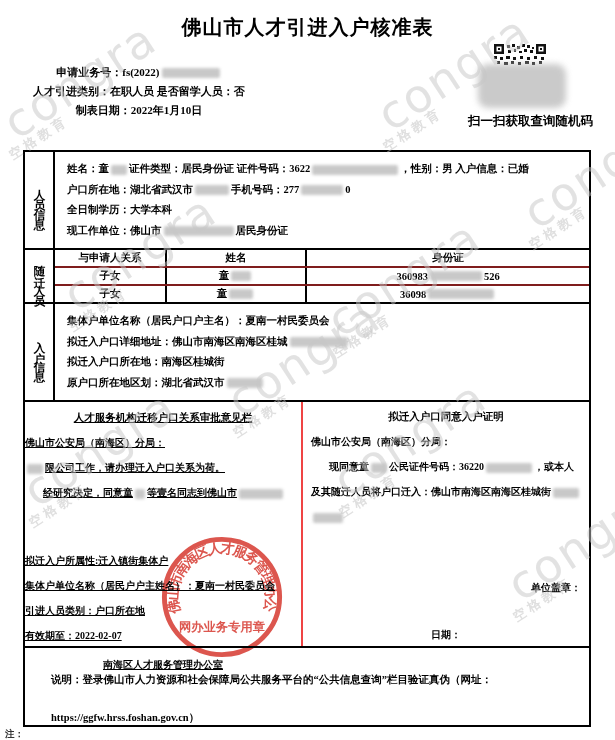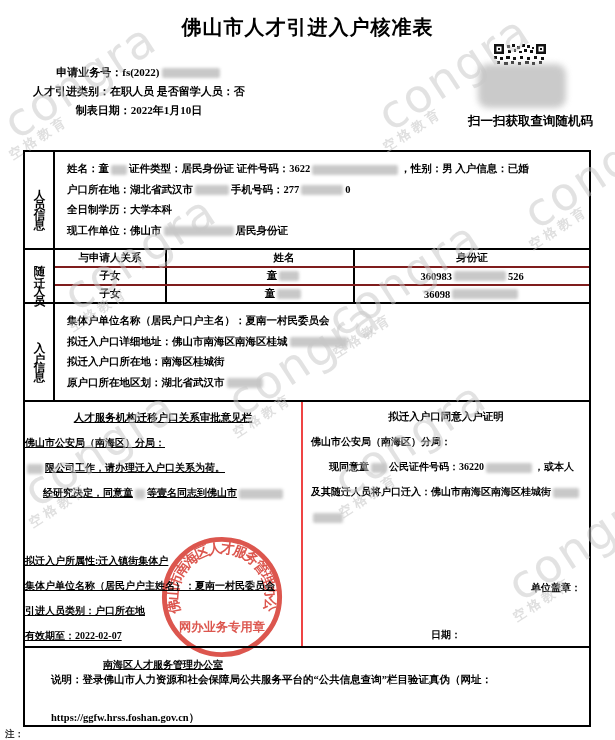--- a/index.html
+++ b/index.html
@@ -37,21 +37,21 @@
               display:flex;align-items:center;justify-content:center;
               writing-mode:vertical-rl;text-orientation:upright;
               font-size:11.5px;font-weight:700;letter-spacing:10px;padding:6px 0;}
   .sec-content{flex:1;padding:7px 12px;font-size:10.5px;line-height:20.5px;box-sizing:border-box;}
   .sec-content p{margin:0;white-space:nowrap;}
   
   .mig-table{flex:1;display:flex;flex-direction:column;font-size:10.5px;}
   .mig-row{display:flex;flex:1;border-bottom:2px solid #7f1d1d;box-sizing:border-box;}
   .mig-row:last-child{border-bottom:none;}
   .mig-c1{width:112px;border-right:2px solid #000;box-sizing:border-box;}
-  .mig-c2{width:140px;border-right:2px solid #000;box-sizing:border-box;margin-left:48px;}
+  .mig-c2{width:140px;border-right:2px solid #000;box-sizing:border-box;}
   .mig-c3{flex:1;}
   .mig-cell{display:flex;align-items:center;justify-content:center;}
   
   .col-left{width:284px;border-right:2px solid #ef4444;box-sizing:border-box;
             padding:4px 0;position:relative;text-decoration:underline;}
   .col-right{flex:1;padding:3px 8px;box-sizing:border-box;}
   .colp{margin:0;font-size:10px;line-height:25px;white-space:nowrap;}
   .col-header{text-align:center;font-size:10.5px;font-weight:700;line-height:24px;margin:0;}
   .indent{text-indent:18px;}
   .gap-top{margin-top:43px;}

